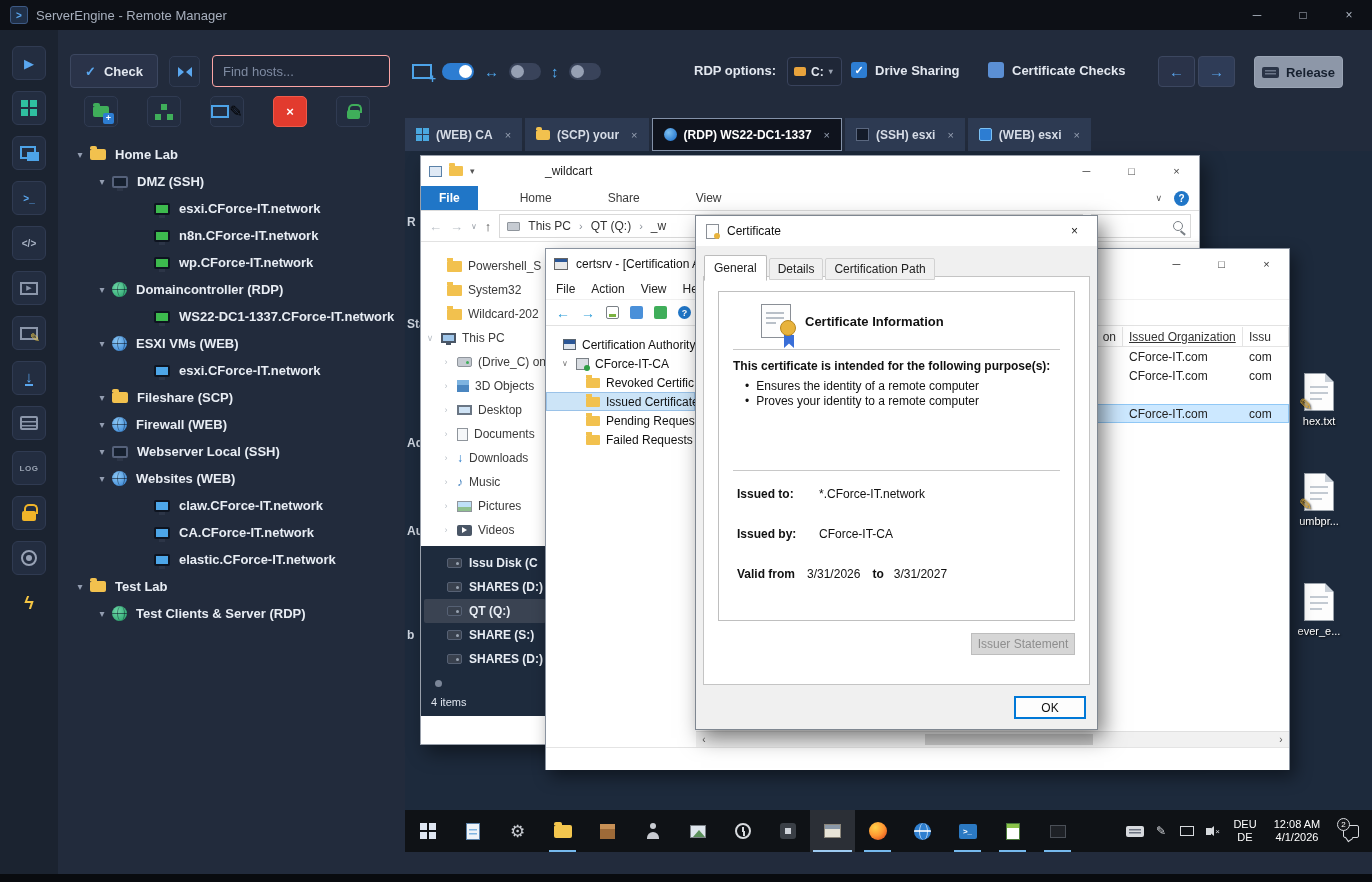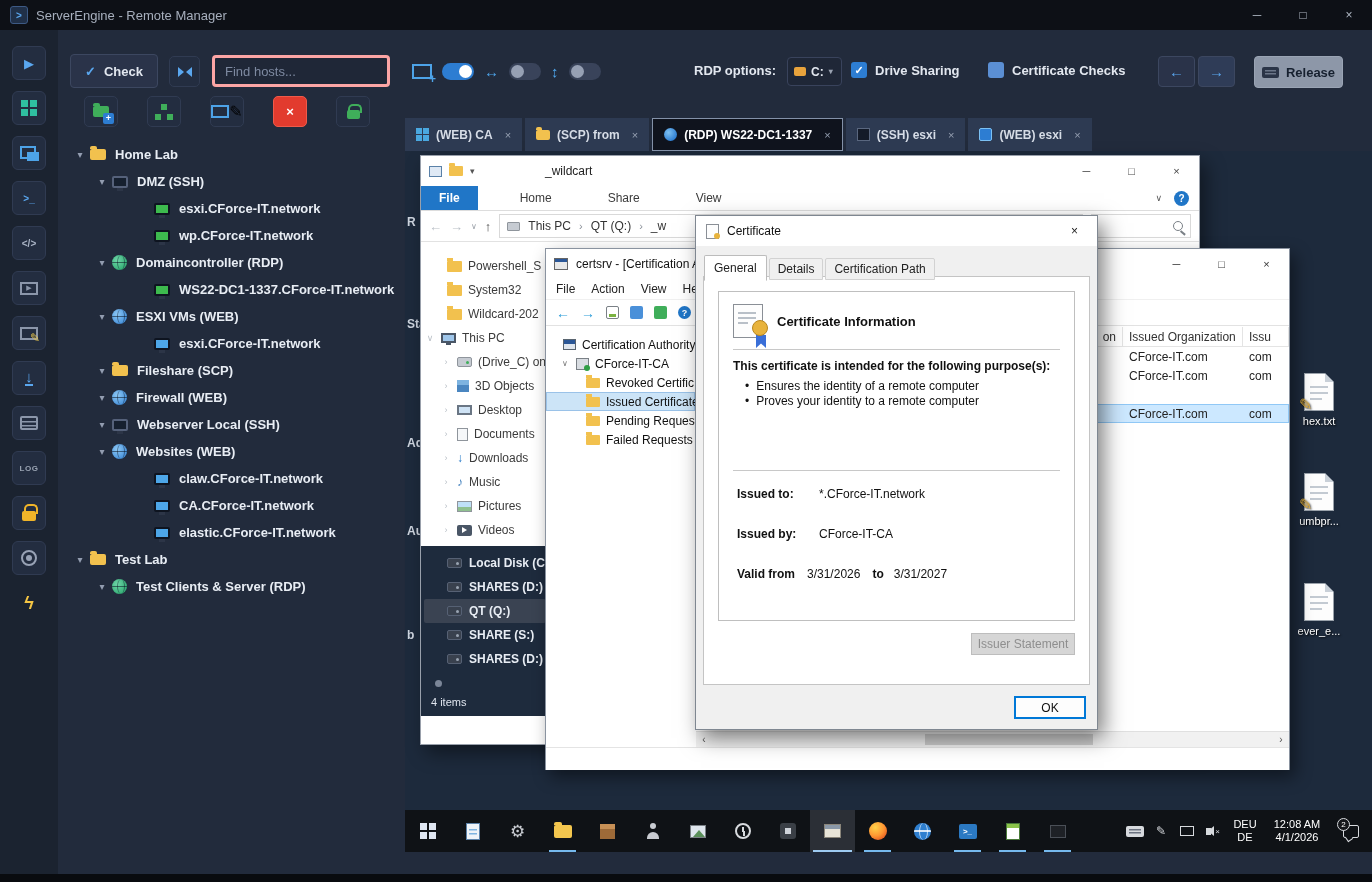--- a/index.html
+++ b/index.html
@@ -33,21 +33,21 @@
 .tg{width:16px;height:16px;border:2px solid #98a2b5;border-radius:50%;display:flex;align-items:center;justify-content:center;}
 .tg::before{content:"";width:6px;height:6px;background:#98a2b5;border-radius:50%;}
 .rbtn.bolt{color:#f5c644;font-size:18px;font-weight:bold;border:none;background:transparent;}
 
 
 .btn-check{position:absolute;left:70px;top:54px;width:88px;height:34px;background:#2a3349;border:1px solid #3c4760;border-radius:4px;display:flex;align-items:center;justify-content:center;gap:8px;color:#e2e7ef;font-size:13px;font-weight:bold;z-index:5;}
 .ck{color:#5aa7ef;font-weight:bold;}
 .btn-collapse{position:absolute;left:169px;top:56px;width:31px;height:31px;background:#232d40;border:1px solid #303b52;border-radius:5px;display:flex;align-items:center;justify-content:center;gap:2px;z-index:5;}
 .btn-collapse::before{content:"";border-top:5px solid transparent;border-bottom:5px solid transparent;border-left:6px solid #5aa7ef;}
 .btn-collapse::after{content:"";border-top:5px solid transparent;border-bottom:5px solid transparent;border-right:6px solid #5aa7ef;}
-.find{position:absolute;left:212px;top:55px;width:178px;height:32px;background:#1f2737;border:3px solid #fca5a5;border-radius:4px;padding-left:10px;color:#cfd6e2;font-size:13px;z-index:5;outline:none;}
+.find{position:absolute;left:212px;top:55px;width:178px;height:32px;background:#1f2737;border:1px solid #fca5a5;border-radius:4px;padding-left:10px;color:#cfd6e2;font-size:13px;z-index:5;outline:none;}
 .find::placeholder{color:#7e8aa1;}
 .rdpgrp{position:absolute;left:412px;top:55px;height:32px;display:flex;align-items:center;gap:10px;z-index:5;}
 .mon-plus{width:20px;height:15px;border:2px solid #4da3e8;position:relative;}
 .mon-plus span{position:absolute;right:-6px;bottom:-8px;color:#4da3e8;font-weight:bold;font-size:12px;line-height:1;}
 .tgl{width:32px;height:17px;border-radius:9px;position:relative;}
 .tgl.on{background:#2d7dd2;}
 .tgl.on::after{content:"";position:absolute;right:2px;top:2px;width:13px;height:13px;border-radius:50%;background:#fff;}
 .tgl.off{background:#39435a;}
 .tgl.off::after{content:"";position:absolute;left:2px;top:2px;width:13px;height:13px;border-radius:50%;background:#96a0b4;}
 .harr{color:#4da3e8;font-size:15px;font-weight:bold;}
@@ -203,21 +203,21 @@
 .csarr{width:10px;color:#777;font-size:8px;text-align:center;flex:none;}
 .console-ico{width:13px;height:11px;background:linear-gradient(#2b5797 40%,#dfe6ee 40%);border:1px solid #5a6570;flex:none;}
 .ca-ico{width:13px;height:12px;background:#d9dde2;border:1px solid #7a8086;position:relative;flex:none;}
 .ca-ico::after{content:"";width:6px;height:6px;background:#2f9e44;border-radius:50%;position:absolute;right:-2px;bottom:-2px;}
 .csfold{width:14px;height:10px;background:#f2c14e;border-radius:1px;position:relative;flex:none;}
 .csfold::before{content:"";position:absolute;left:0;top:-3px;width:6px;height:3px;background:#f2c14e;}
 .cs-list{position:absolute;left:150px;top:0;right:0;bottom:0;font-size:12px;color:#222;background:#fff;}
 .cl-header{height:20px;display:flex;border-bottom:1px solid #e4e4e4;color:#333;}
 .cl-h{display:flex;align-items:center;padding:0 6px;border-right:1px solid #e4e4e4;}
 .cl-h.c0{width:427px;justify-content:flex-end;}
-.cl-h.c1{width:120px;}
+.cl-h.c1{width:120px;text-decoration:underline;}
 .cl-h.c2{flex:1;}
 .cl-row{height:19px;display:flex;align-items:center;}
 .cl-c{padding:0 6px;overflow:hidden;white-space:nowrap;}
 .cl-c.c0{width:427px;}
 .cl-c.c1{width:120px;}
 .cl-c.c2{flex:1;}
 .cl-row.selected{background:#cce8ff;box-shadow:inset 0 0 0 1px #90c8f6;margin-top:19px;}
 .cs-hscroll{position:absolute;left:150px;right:0;top:482px;height:16px;background:#f1f1f1;border-top:1px solid #e0e0e0;display:flex;align-items:center;}
 .hs-btn{width:16px;height:16px;display:flex;align-items:center;justify-content:center;color:#555;font-size:10px;}
 .hs-track{flex:1;position:relative;height:100%;}
@@ -228,21 +228,21 @@
 .certdlg{position:absolute;left:290px;top:64px;width:403px;height:515px;background:#f0f0f0;border:1px solid #7f8791;box-shadow:6px 8px 20px rgba(0,0,0,.5);z-index:30;font-size:12px;color:#111;}
 .cd-title{height:30px;background:#fff;display:flex;align-items:center;gap:8px;padding-left:10px;}
 .cert-mini{width:13px;height:15px;background:#fdfdfd;border:1px solid #8a8f96;position:relative;}
 .cert-mini::after{content:"";position:absolute;right:-2px;bottom:-1px;width:6px;height:6px;border-radius:50%;background:#e8b33c;}
 .cd-close{margin-left:auto;width:45px;height:30px;display:flex;align-items:center;justify-content:center;font-size:12px;color:#222;}
 .cd-tabs{position:absolute;left:8px;top:39px;display:flex;align-items:flex-end;z-index:2;}
 .cd-tab{padding:3px 8px;font-size:12px;background:#f0f0f0;border:1px solid #d2d2d2;margin-right:2px;color:#222;border-radius:2px 2px 0 0;}
 .cd-tab.active{background:#fff;border-color:#bcbcbc;padding:5px 9px;margin-bottom:-1px;border-bottom:1px solid #fff;}
 .cd-page{position:absolute;left:7px;right:7px;top:60px;bottom:44px;background:#fff;border:1px solid #c4c4c4;}
 .cd-box{position:absolute;left:14px;right:14px;top:14px;height:330px;border:1px solid #bfbfbf;padding:12px 14px;}
-.cd-hdr{display:flex;align-items:center;gap:14px;}
+.cd-hdr{display:flex;align-items:center;gap:14px;margin-left:28px;}
 .cd-hdr b{font-size:13px;}
 .bigcert{width:30px;height:34px;position:relative;background:#fdfdfd;border:1px solid #8a8f96;background-image:linear-gradient(#b9c0c8,#b9c0c8),linear-gradient(#b9c0c8,#b9c0c8),linear-gradient(#b9c0c8,#b9c0c8);background-size:18px 2px,18px 2px,10px 2px;background-position:4px 7px,4px 12px,4px 17px;background-repeat:no-repeat;flex:none;}
 .bigcert::before{content:"";width:14px;height:14px;border-radius:50%;background:#e8b33c;border:1px solid #b8871f;position:absolute;right:-6px;bottom:1px;z-index:2;}
 .bigcert::after{content:"";width:10px;height:13px;background:#3a6fd8;position:absolute;right:-4px;bottom:-11px;clip-path:polygon(0 0,100% 0,100% 100%,50% 65%,0 100%);}
 .cd-hr{height:1px;background:#c8c8c8;margin:11px 0 9px;}
 .cd-bold{font-weight:bold;margin:0 0 6px;}
 .cd-li{display:flex;gap:7px;margin:1px 0 1px 12px;}
 .cd-hr2{height:1px;background:#c8c8c8;margin-top:62px;}
 .frow{display:flex;margin-left:4px;}
 .frow.f1{margin-top:16px;}
@@ -416,21 +416,21 @@
   </div>
 
   <div class="tabs">
     <div class="tab">
       <span class="tico web"></span>
       <span>(WEB) CA</span>
       <span class="x">×</span>
     </div>
     <div class="tab">
       <span class="tico folder"></span>
-      <span>(SCP) from</span>
+      <span>(SCP) your</span>
       <span class="x">×</span>
     </div>
     <div class="tab active">
       <span class="tico globe"></span>
       <span>(RDP) WS22-DC1-1337</span>
       <span class="x">×</span>
     </div>
     <div class="tab">
       <span class="tico sshd"></span>
       <span>(SSH) esxi</span>
@@ -450,20 +450,24 @@
         <span class="tlabel">Home Lab</span>
       </div>
     <div class="trow lvl1">
         <span class="tarr">▾</span>
         <span class="tmon dark"></span>
         <span class="tlabel">DMZ (SSH)</span>
       </div>
     <div class="trow lvl2">
         <span class="tmon green"></span>
         <span class="tlabel">esxi.CForce-IT.network</span>
+      </div>
+    <div class="trow lvl2">
+        <span class="tmon green"></span>
+        <span class="tlabel">n8n.CForce-IT.network</span>
       </div>
     <div class="trow lvl2">
         <span class="tmon green"></span>
         <span class="tlabel">wp.CForce-IT.network</span>
       </div>
     <div class="trow lvl1">
         <span class="tarr">▾</span>
         <span class="tglobe green"></span>
         <span class="tlabel">Domaincontroller (RDP)</span>
       </div>
@@ -646,21 +650,21 @@
             </div>
           <div class="nav-item child">
               <span class="nchev">›</span>
               <span class="nico nvid"></span>
               <span>Videos</span>
             </div>
         </div>
         <div class="ex-dark">
           <div class="dk-item">
               <span class="dk-drive"></span>
-              <span>Local Disk (C</span>
+              <span>Issu Disk (C</span>
             </div>
           <div class="dk-item">
               <span class="dk-drive"></span>
               <span>SHARES (D:)</span>
             </div>
           <div class="dk-item selected">
               <span class="dk-drive"></span>
               <span>QT (Q:)</span>
             </div>
           <div class="dk-item">

